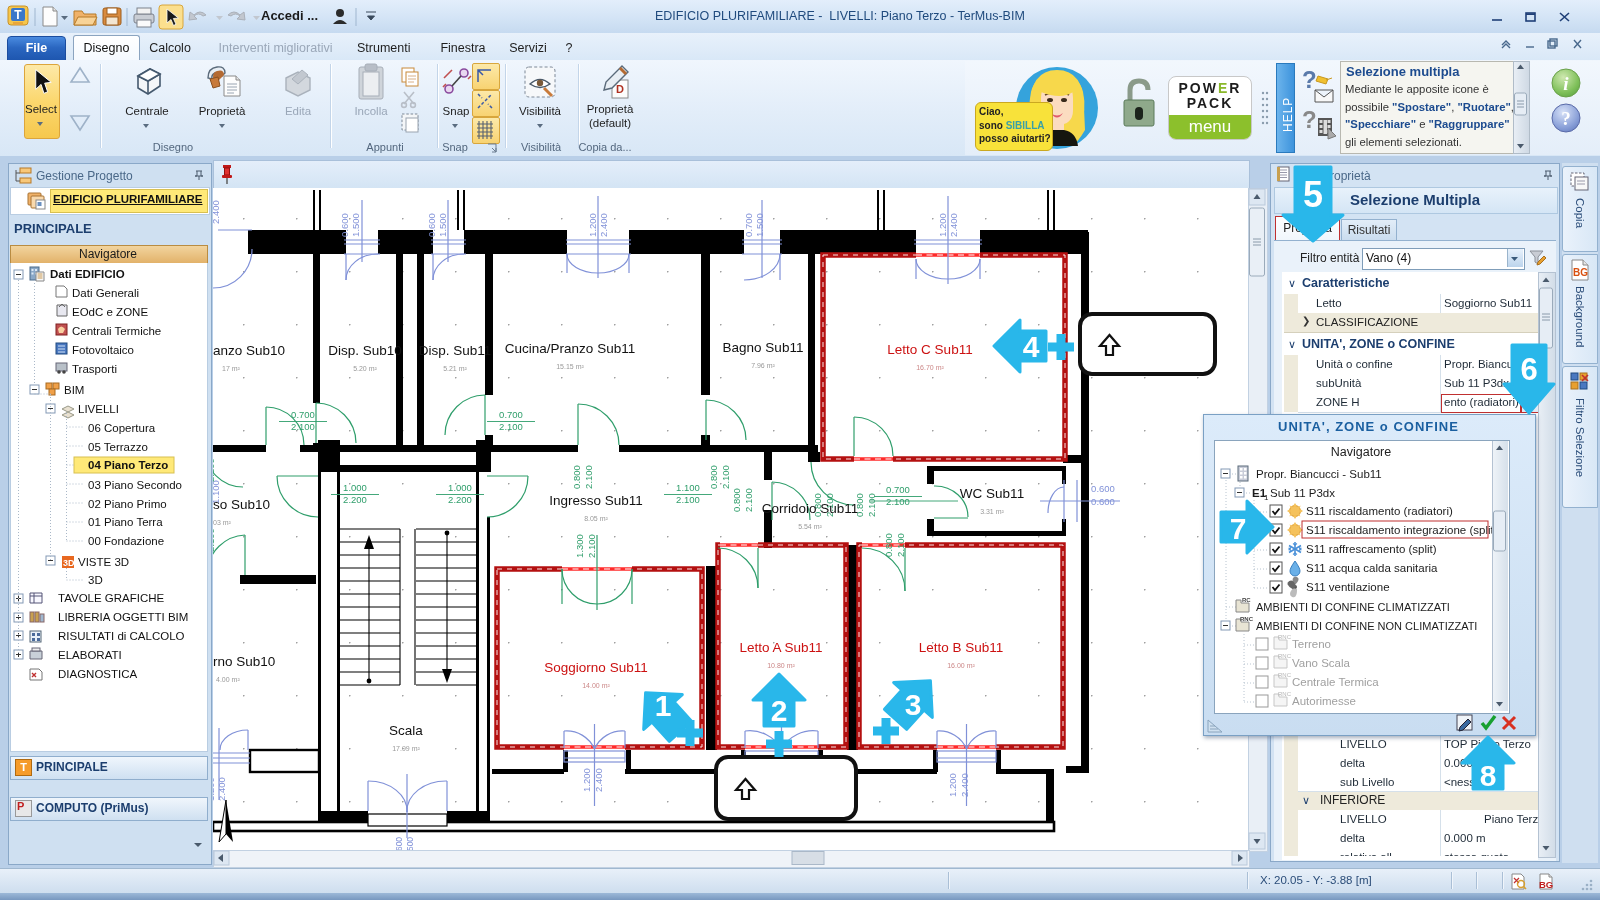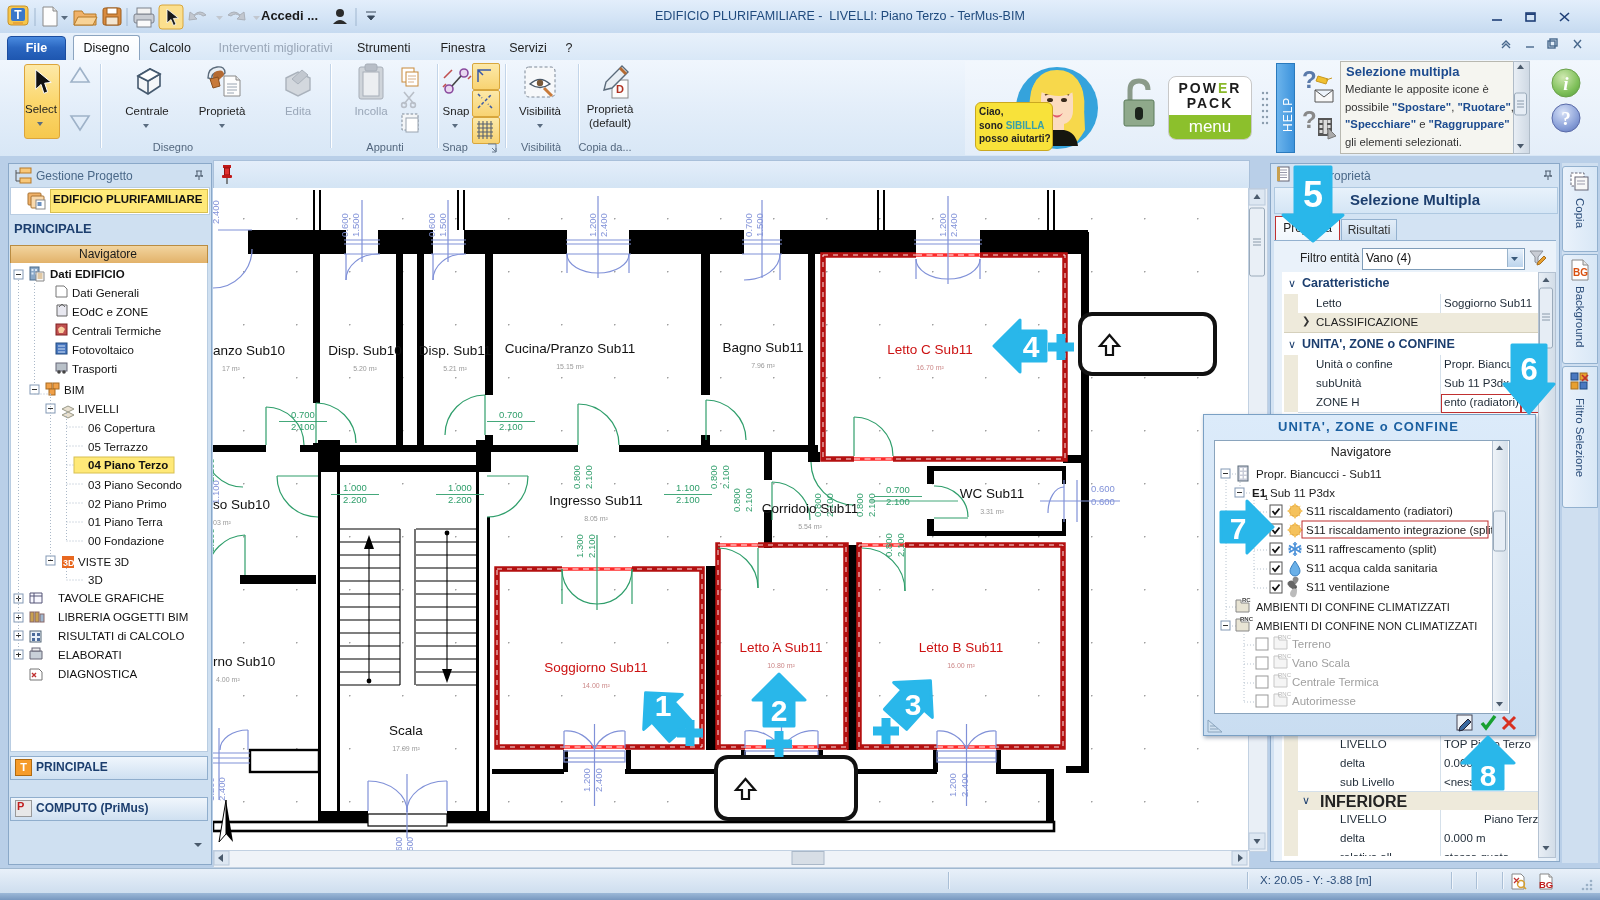--- a/index.html
+++ b/index.html
@@ -740,21 +740,21 @@
     </svg>
 
     <div class="abs" style="left:10px;top:187px;width:198px;height:26px;background:#fff;border:1px solid #b9cde2;"></div>
     <svg class="abs" style="left:26px;top:190px;" width="22" height="20" viewBox="0 0 22 20">
       <rect x="2" y="3" width="13" height="12" rx="1" fill="#f0b269" stroke="#a87232"></rect>
       <rect x="5" y="6" width="13" height="12" rx="1" fill="#f8d9ad" stroke="#a87232"></rect>
       <rect x="10" y="10" width="9" height="9" fill="#fff" stroke="#888"></rect>
       <rect x="11.5" y="12" width="4" height="4" fill="#6a90c0"></rect>
     </svg>
     <div class="abs" style="left:50px;top:189px;width:156px;height:22px;background:#ffe978;border:1px solid #d8c050;"></div>
-    <div class="t" style="left:53px;top:193px;font-size:11.5px;font-weight:bold;color:#111;">EDIFICIO PLURIFAMILIARE</div>
+    <div class="t" style="left:53px;top:193px;font-size:11.5px;font-weight:bold;color:#111;text-decoration:underline;">EDIFICIO PLURIFAMILIARE</div>
     <div class="t" style="left:14px;top:221px;font-size:13px;font-weight:bold;color:#1c3e6e;">PRINCIPALE</div>
 
     <div class="abs" style="left:10px;top:245px;width:196px;height:17px;background:linear-gradient(#f2d49e,#e2b26a);border:1px solid #b98c42;"></div>
     <div class="t" style="left:10px;top:247px;width:196px;text-align:center;font-size:12px;color:#1a1a1a;">Navigatore</div>
 
     <div class="abs" style="left:10px;top:263px;width:196px;height:488px;background:#ffffff;border:1px solid #b9cde2;border-top:none;"></div>
     <svg class="abs" style="left:10px;top:263px;" width="196" height="488" viewBox="0 0 196 488">
       <g font-family="Liberation Sans" font-size="11.5" fill="#111">
 
         <g fill="#fff" stroke="#8399b5">
@@ -975,21 +975,21 @@
       <div class="abs" style="left:1298px;top:772px;width:240px;height:19px;background:#fff;border-bottom:1px solid #d5e0ea;"></div>
       <div class="abs" style="left:1440px;top:734px;width:1px;height:58px;background:#d5e0ea;"></div>
       <div class="t" style="left:1340px;top:738px;font-size:11.5px;color:#1e2a36;">LIVELLO</div>
       <div class="t" style="left:1444px;top:738px;font-size:11.5px;color:#1e2a36;">TOP Piano Terzo</div>
       <div class="t" style="left:1340px;top:757px;font-size:11.5px;color:#1e2a36;">delta</div>
       <div class="t" style="left:1444px;top:757px;font-size:11.5px;color:#1e2a36;">0.000 m</div>
       <div class="t" style="left:1340px;top:776px;font-size:11.5px;color:#1e2a36;">sub Livello</div>
       <div class="t" style="left:1444px;top:776px;font-size:11.5px;color:#1e2a36;">&lt;nessuno&gt;</div>
       <div class="abs" style="left:1284px;top:792px;width:254px;height:18px;background:#eeeadb;border-bottom:1px solid #d5d0bc;"></div>
       <div class="t" style="left:1302px;top:794px;font-size:11px;color:#1c3e6e;">∨</div>
-      <div class="t" style="left:1320px;top:793px;font-size:16px;font-weight:bold;color:#222;">INFERIORE</div>
+      <div class="t" style="left:1320px;top:793px;font-size:12px;font-weight:normal;color:#222;">INFERIORE</div>
       <div class="abs" style="left:1284px;top:810px;width:14px;height:46px;background:#eeeadb;border-right:1px solid #d5d0bc;"></div>
       <div class="abs" style="left:1298px;top:810px;width:240px;height:19px;background:#fff;border-bottom:1px solid #d5e0ea;"></div>
       <div class="abs" style="left:1298px;top:829px;width:240px;height:19px;background:#fff;border-bottom:1px solid #d5e0ea;"></div>
       <div class="abs" style="left:1298px;top:848px;width:240px;height:8px;background:#fff;"></div>
       <div class="abs" style="left:1440px;top:810px;width:1px;height:46px;background:#d5e0ea;"></div>
       <div class="t" style="left:1340px;top:813px;font-size:11.5px;color:#1e2a36;">LIVELLO</div>
       <div class="t" style="left:1444px;top:813px;font-size:11.5px;color:#1e2a36;padding-left:40px;">Piano Terzo</div>
       <div class="t" style="left:1340px;top:832px;font-size:11.5px;color:#1e2a36;">delta</div>
       <div class="t" style="left:1444px;top:832px;font-size:11.5px;color:#1e2a36;">0.000 m</div>
       <div class="abs" style="left:1298px;top:848px;width:240px;height:8px;overflow:hidden;">

